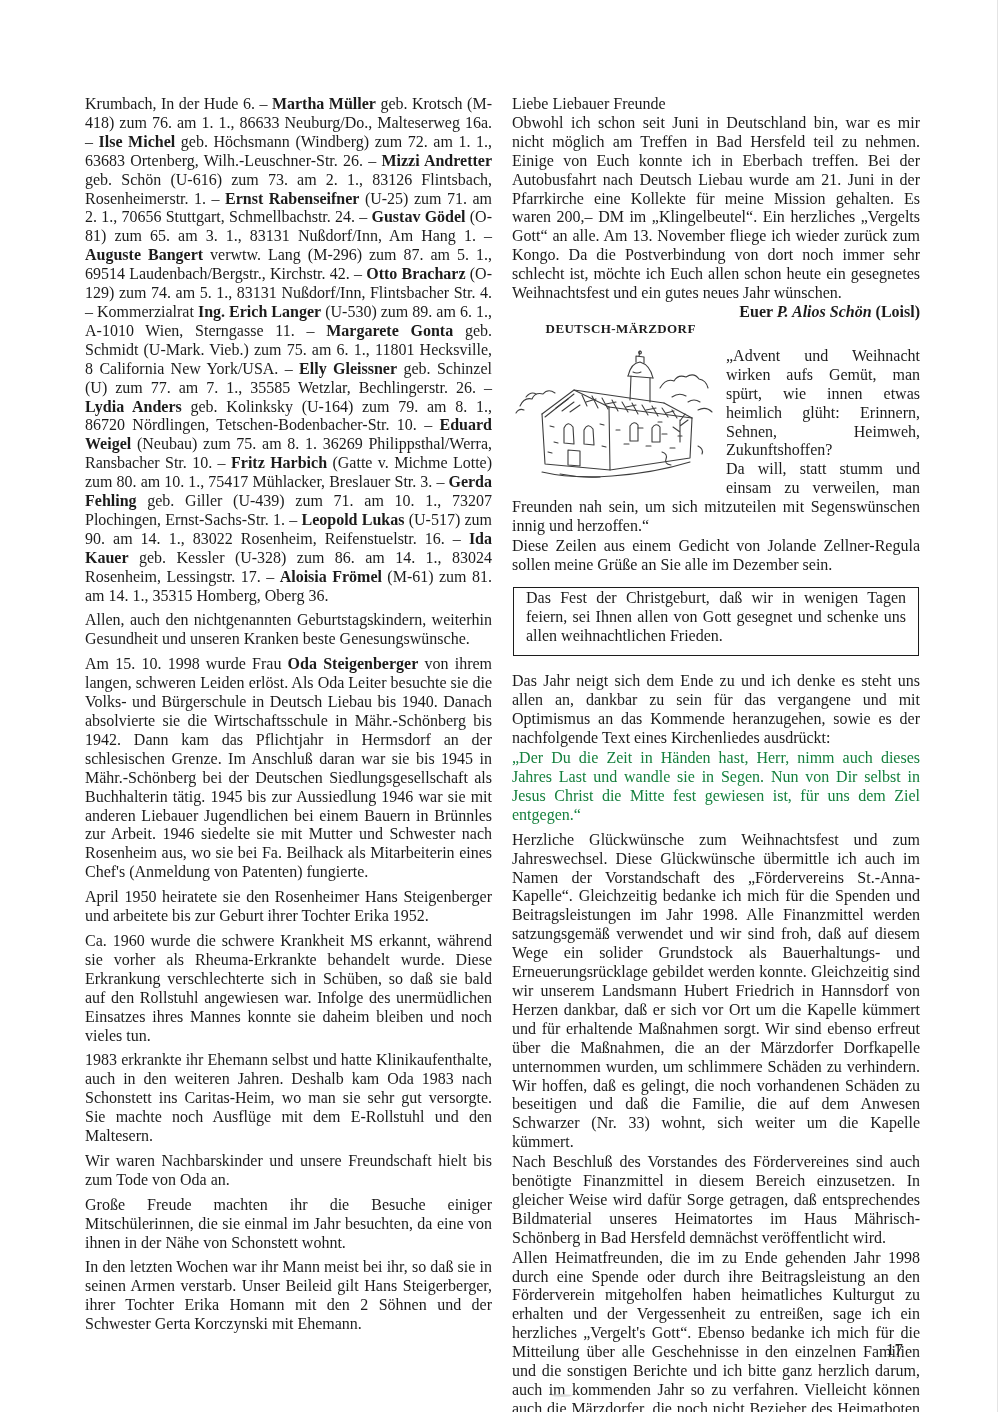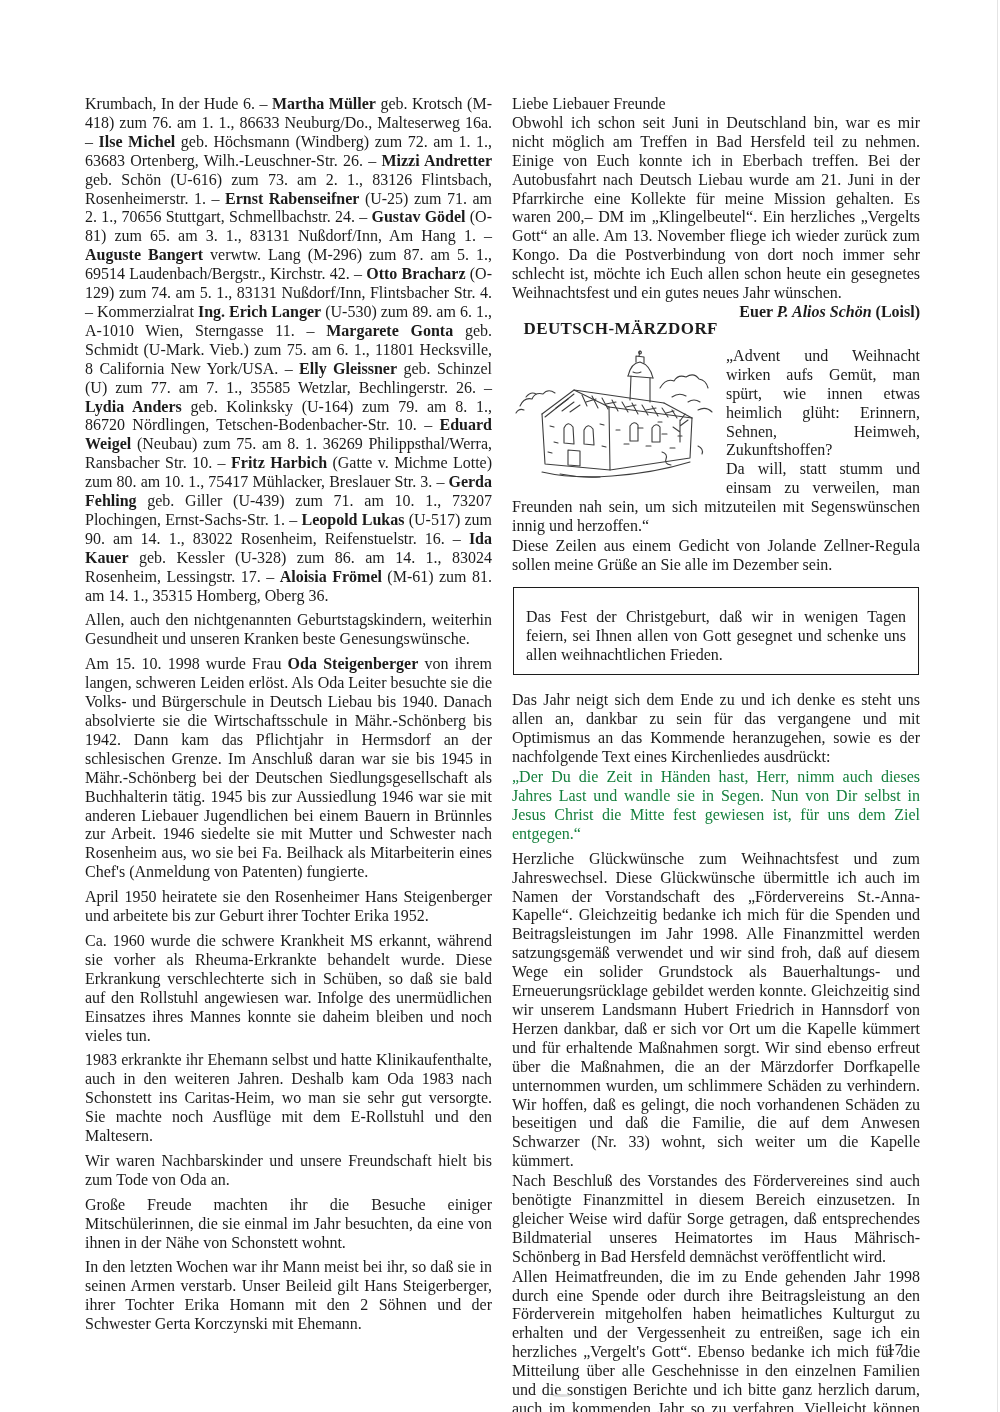--- a/index.html
+++ b/index.html
@@ -7,22 +7,22 @@
     position:relative;width:1000px;height:1412px;background:#ffffff;overflow:hidden;
     font-family:"Liberation Serif","DejaVu Serif",serif;color:#1c1c1c;
   }
   .col{position:absolute;top:95px;font-size:16px;line-height:18.9px;text-align:justify;}
   .col-left{left:85px;width:407px;}
   .col-right{left:512px;width:408px;}
   .para{margin:0 0 6px 0;}
   .para b{font-weight:bold;margin-top:12px;}
   .para i{font-style:italic;}
   .tight{margin-bottom:1px;}
-  .boxed{border:1.6px solid #1c1c1c;padding:20px 12px 10px;margin:12px 1px 16px 1px;}
-  .heading{text-align:center;font-weight:bold;font-size:17px;letter-spacing:.4px;margin:17px 0 8px 0;}
+  .boxed{border:1.6px solid #1c1c1c;padding:1px 12px 10px;margin:12px 1px 16px 1px;}
+  .heading{text-align:center;font-weight:bold;font-size:13px;letter-spacing:.4px;margin:17px 0 8px 0;}
   .sig{float:right;padding-left:10px;font-weight:bold;}
   .faded{color:#15803d;}
   .sketch{float:left;width:206px;height:132px;margin:3px 8px 0 0;}
   .sketch svg{display:block;width:206px;height:132px;}
   .page-number{position:absolute;right:97px;top:1340px;width:120px;text-align:right;font-size:17px;color:#1c1c1c;font-family:"Liberation Serif","DejaVu Serif",serif;}
   .edge-artifact{position:absolute;right:2px;top:0;width:1px;height:100%;background:#e4e4e4;}
   .smudge{position:absolute;left:552px;top:1394px;width:20px;height:3px;background:#dcdcdc;border-radius:50%;}
 </style>
 </head>
 <body>

